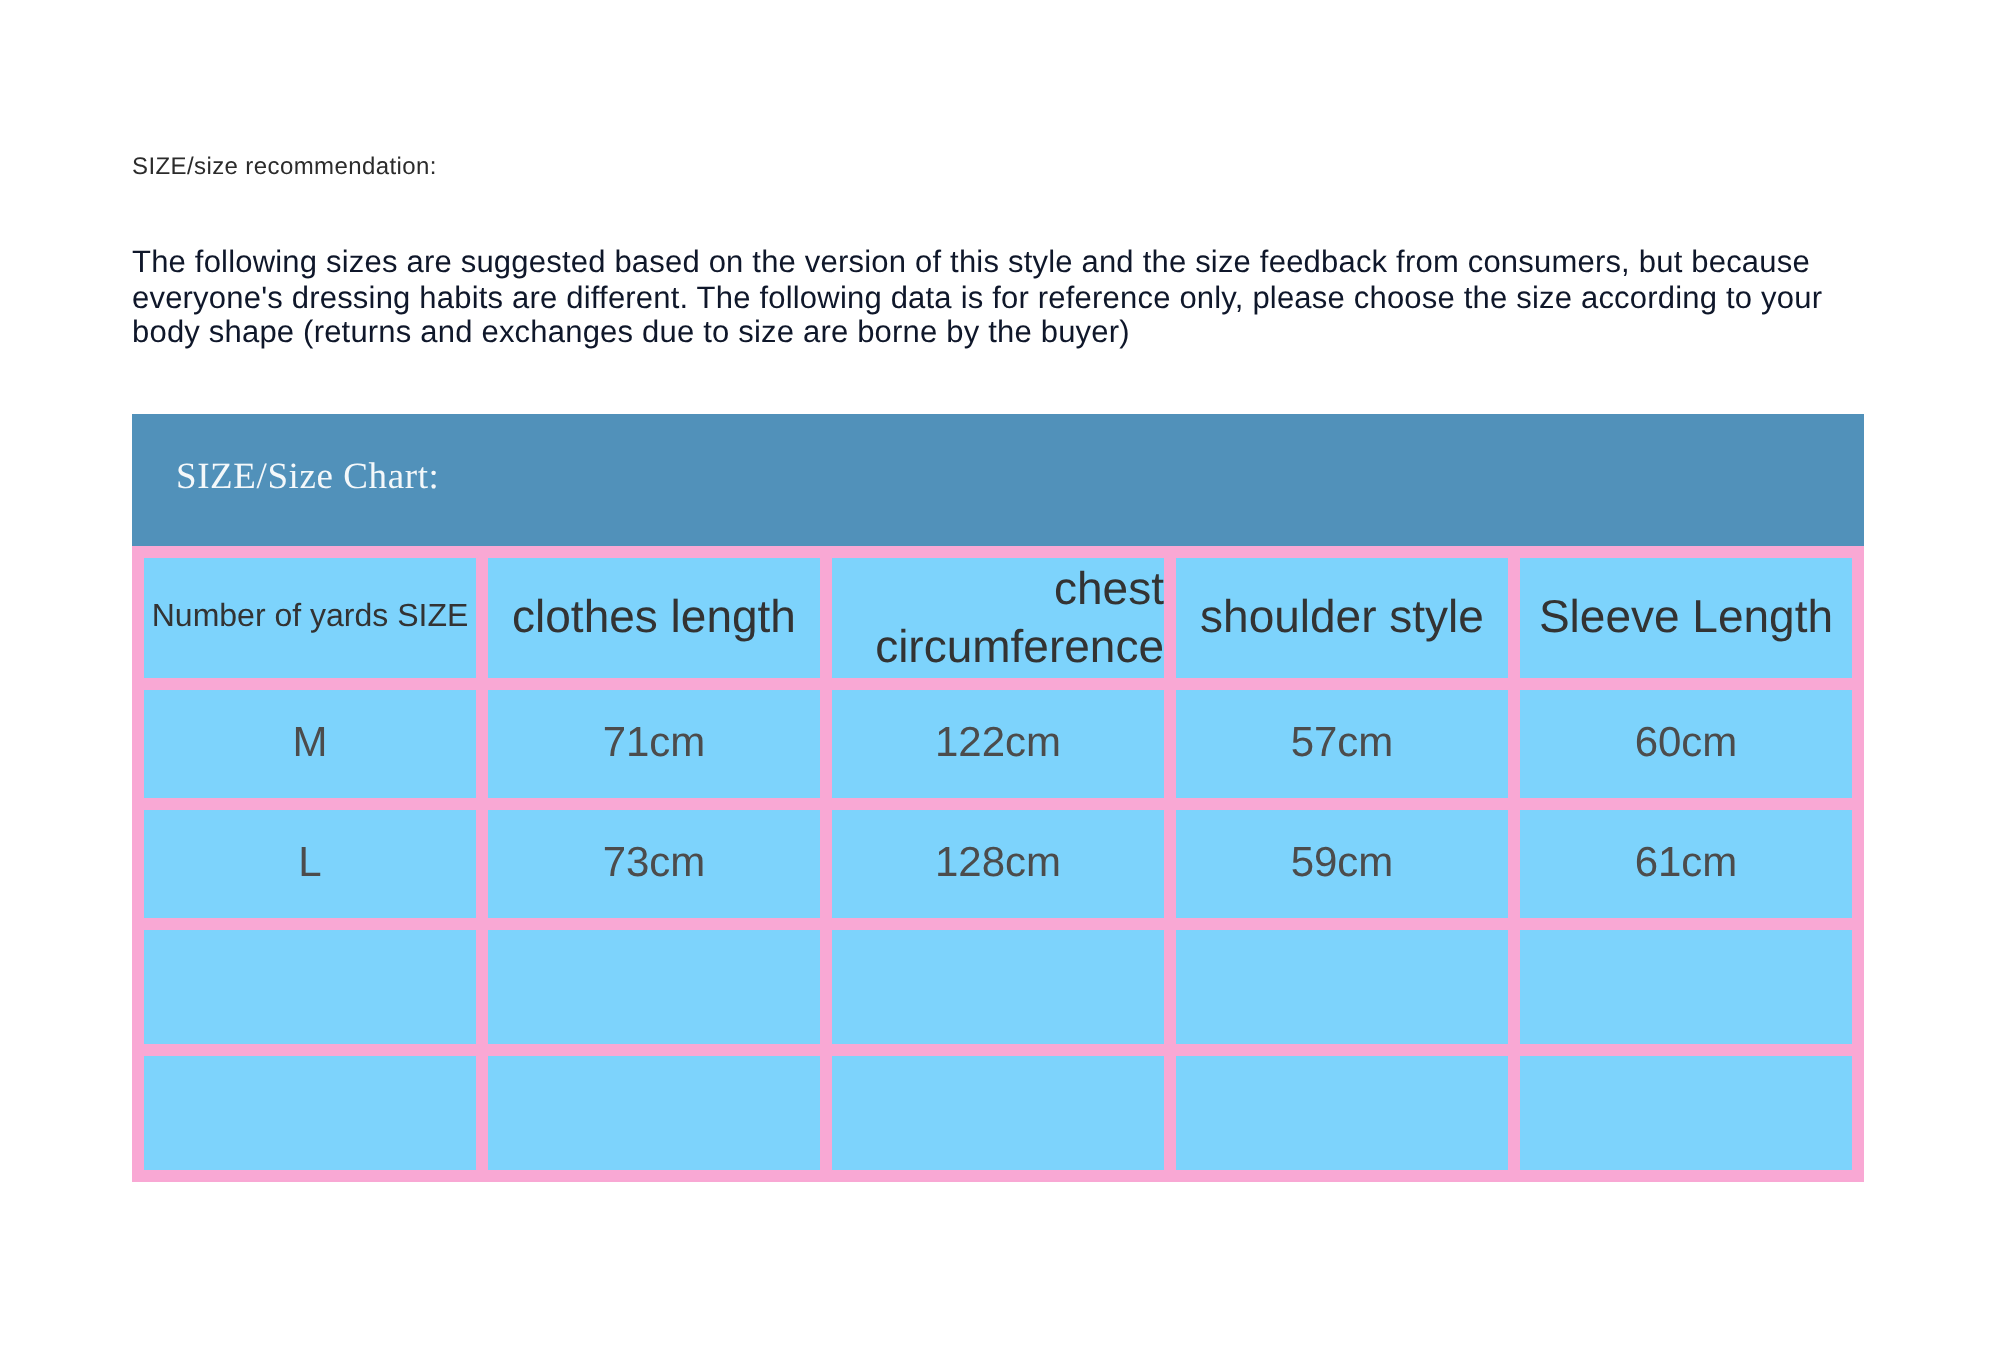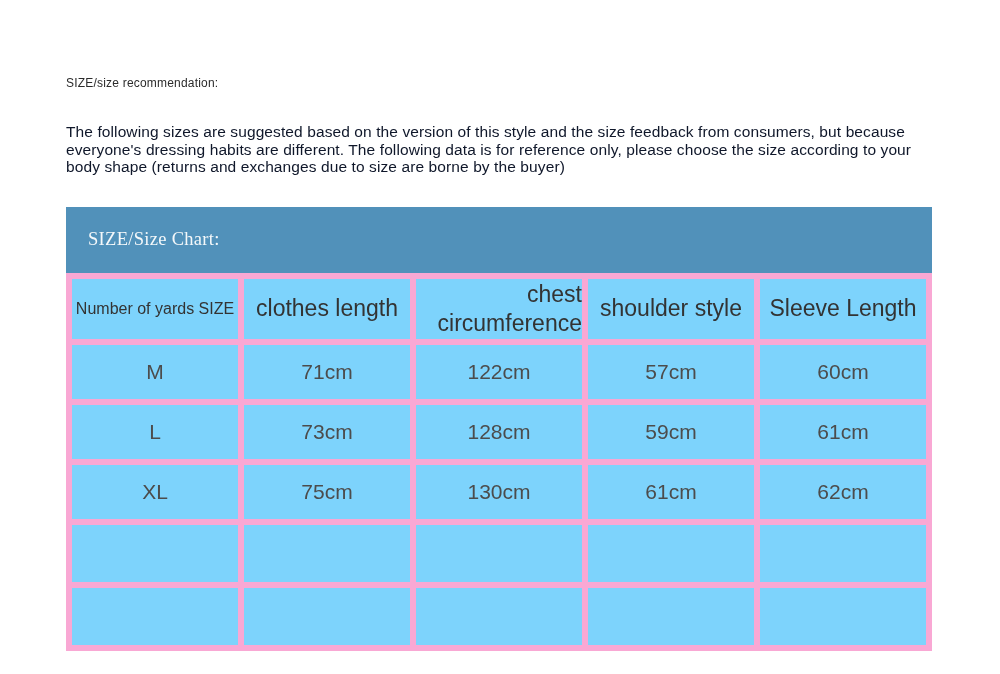--- a/index.html
+++ b/index.html
@@ -122,27 +122,20 @@
           <td>57cm</td>
           <td>60cm</td>
         </tr>
         <tr>
           <td>L</td>
           <td>73cm</td>
           <td>128cm</td>
           <td>59cm</td>
           <td>61cm</td>
         </tr>
-        <tr>
-          <td>XL</td>
-          <td>75cm</td>
-          <td>130cm</td>
-          <td>61cm</td>
-          <td>62cm</td>
-        </tr>
         <tr class="empty-row">
           <td></td>
           <td></td>
           <td></td>
           <td></td>
           <td></td>
         </tr>
         <tr class="empty-row">
           <td></td>
           <td></td>

